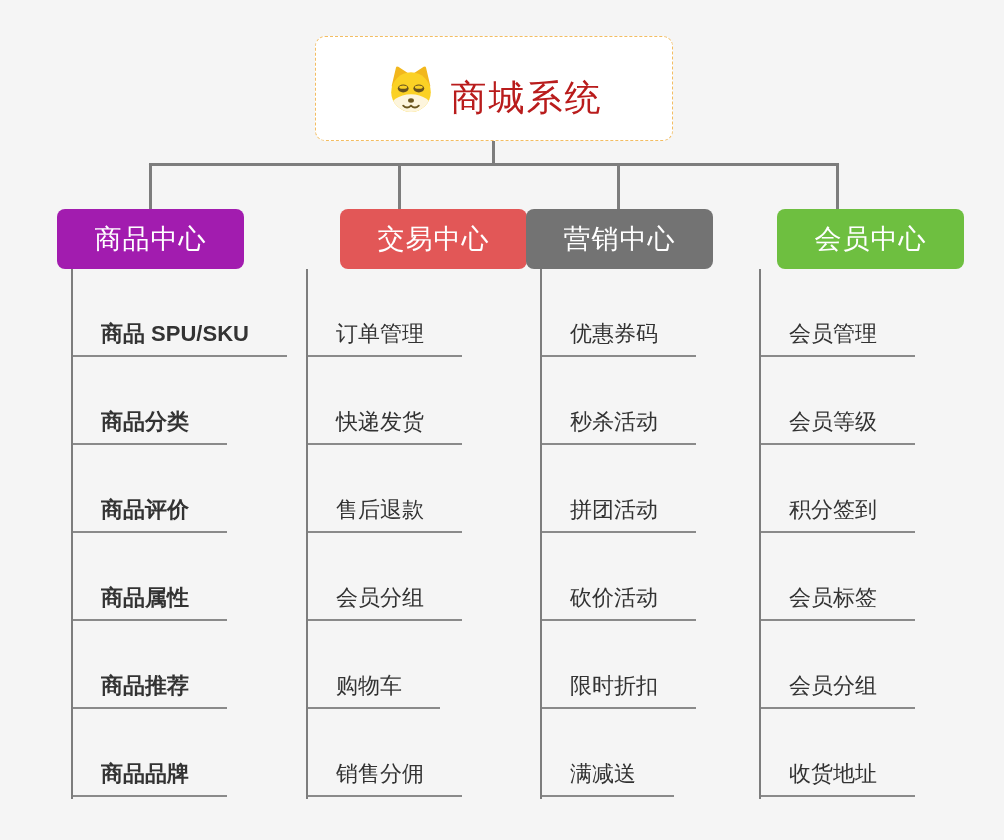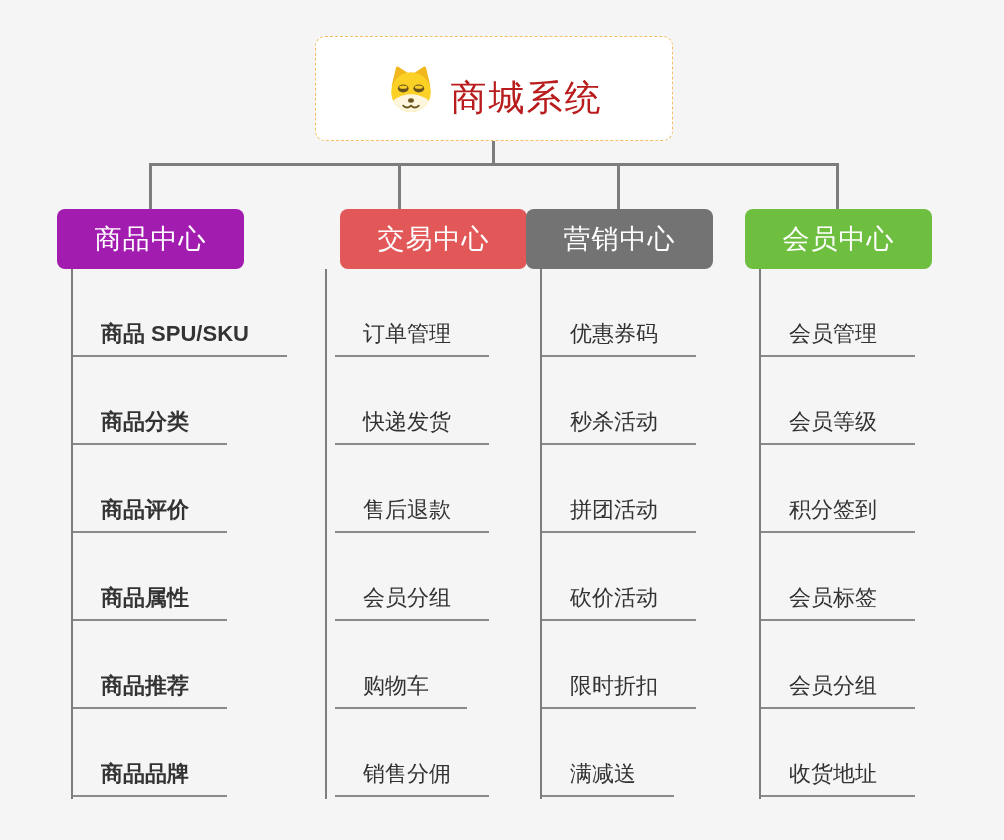--- a/index.html
+++ b/index.html
@@ -45,31 +45,31 @@
     position:absolute;top:209px;width:187px;height:60px;
     border-radius:8px;
     color:#ffffff;font-size:27px;
     display:flex;align-items:center;justify-content:center;
     letter-spacing:1px;
     box-sizing:border-box;
   }
   .branch-node.b1{left:57px;}
   .branch-node.b2{left:294px;margin-left:46px;}
   .branch-node.b3{left:526px;}
-  .branch-node.b4{left:745px;}
+  .branch-node.b4{left:777px;}
 
   
   .leaf-col{
     position:absolute;top:269px;width:290px;
     border-left:2px solid #7d7d7d;
     height:530px;
     box-sizing:border-box;
   }
   .leaf-col.c1{left:71px;font-weight:bold;}
-  .leaf-col.c2{left:325px;padding-left:8px;}
+  .leaf-col.c2{left:306px;}
   .leaf-col.c3{left:540px;}
   .leaf-col.c4{left:759px;}
   .leaf{
     display:table;
     margin-top:52px;
     padding:0 38px 8px 28px;
     font-size:22px;
     color:#333333;
     line-height:26px;
     white-space:nowrap;

